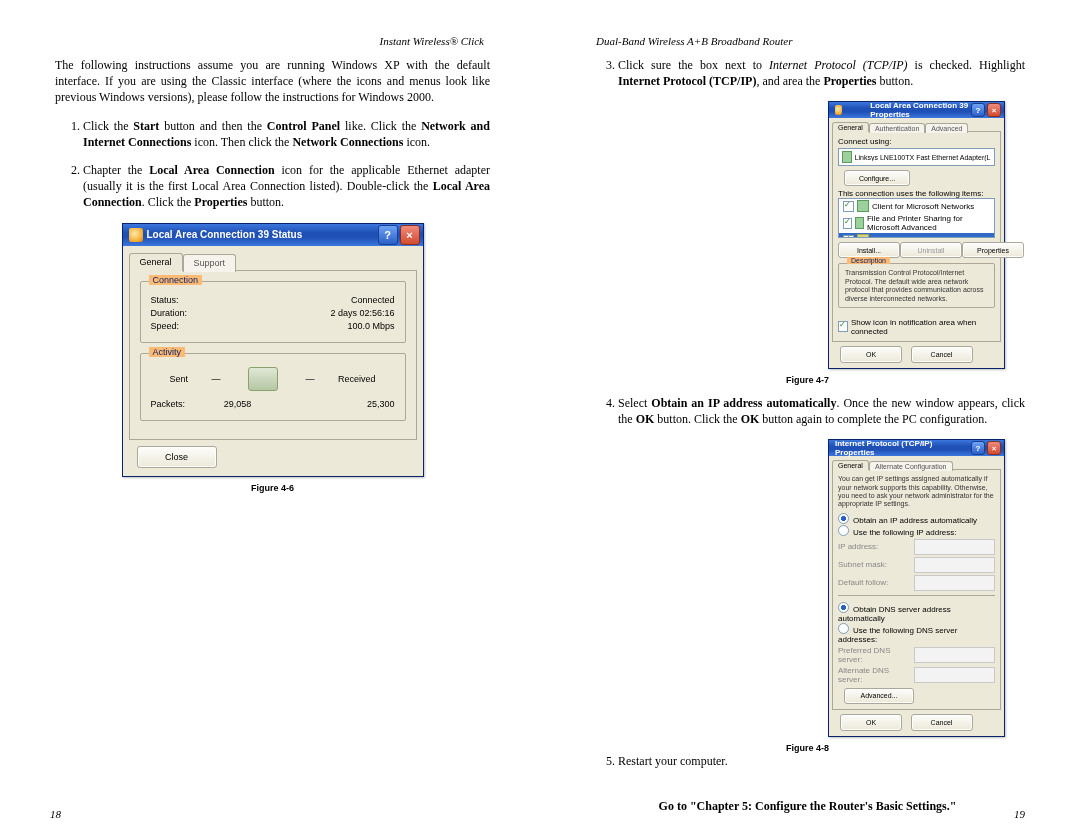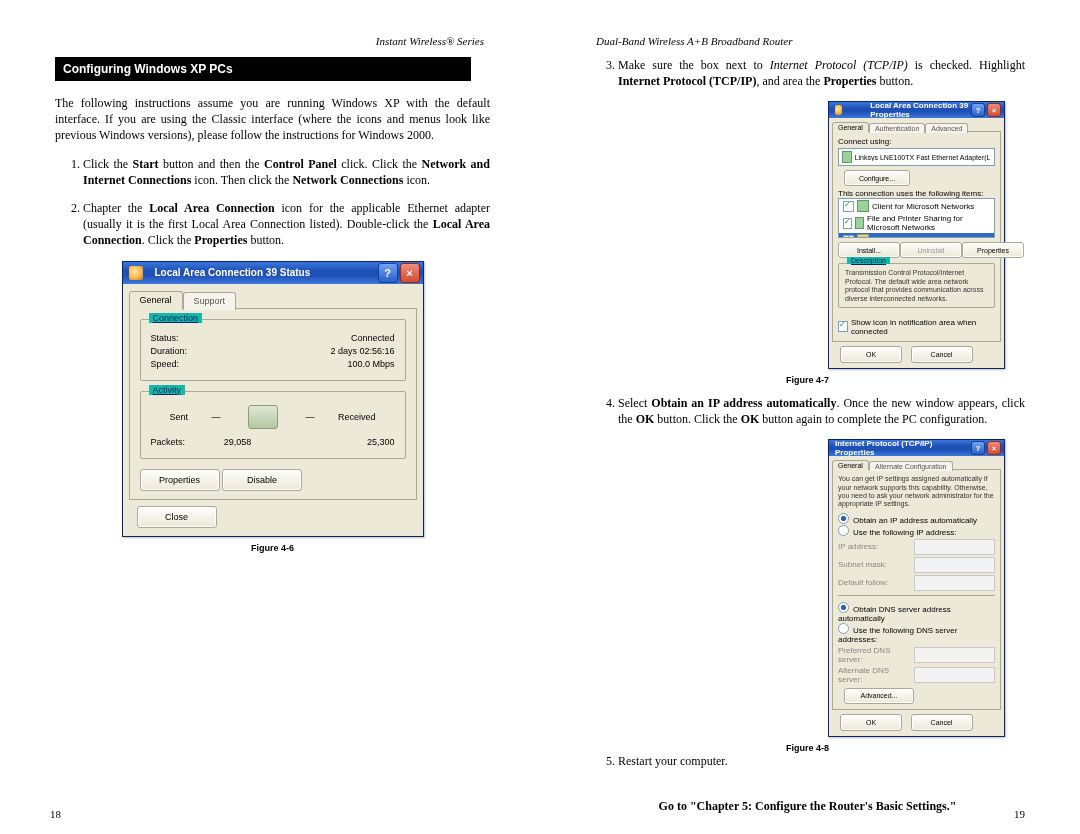--- a/index.html
+++ b/index.html
@@ -53,20 +53,21 @@
     font-family: Arial, Helvetica, sans-serif;
     font-size: 9px;
     font-weight: bold;
     text-align: center;
     margin-top: 6px;
   }
   .pagefoot {
     position: absolute;
     bottom: 14px;
     font-size: 11px;
+    font-style: italic;
   }
   .page.left .pagefoot { left: 50px; }
   .page.right .pagefoot { right: 55px; }
   .b { font-weight: bold; }
   .i { font-style: italic; }
 
   
   .xp {
     font-family: Tahoma, Arial, sans-serif;
     font-size: 9px;
@@ -106,21 +107,21 @@
   .tab.inactive { background:#f5f3eb; color:#555; top:2px; }
   .panel {
     border:1px solid #aca899; margin: 0 6px 6px 6px; padding: 10px 10px 8px 10px;
     background:#ece9d8;
   }
   .group {
     border: 1px solid #aca899; border-radius: 2px;
     padding: 10px 10px 8px 10px; margin-bottom: 10px; position:relative;
   }
   .group > .glabel {
-    position:absolute; top:-7px; left:8px; background:#14b8a6; padding:0 4px; color:#0a246a; font-size:9px;text-decoration:underline;
+    position:absolute; top:-7px; left:8px; background:#fdba74; padding:0 4px; color:#0a246a; font-size:9px;
   }
   .row { display:flex; justify-content:space-between; margin: 3px 0; font-size:9px;}
   .xpbtn {
     display:inline-flex; align-items:center; justify-content:center;
     min-width: 58px; height: 20px; padding:0 10px;
     background: linear-gradient(#fdfdfb,#ece9d8);
     border:1px solid #aca899; border-radius:3px; font-size:9px;
     box-shadow: inset 0 0 0 1px #fff;
   }
   .xpbtn.disabled { color:#999; }
@@ -163,38 +164,37 @@
     margin-top: 30px;
     font-size: 12px;
   }
 </style>
 </head>
 <body>
 
 <div class="spread">
 
   <div class="page left">
-    <div class="hdr">Instant Wireless® Series</div>
-
-    <div class="section-bar">Configuring Windows XP PCs</div>
+    <div class="hdr">Instant Wireless® Click</div>
+
 
     <p class="para">The following instructions assume you are running Windows XP with the default interface. If you are using the Classic interface (where the icons and menus look like previous Windows versions), please follow the instructions for Windows 2000.</p>
 
     <ol start="1">
       <li>
-        <span>Click the </span><span class="b">Start</span><span> button and then the </span><span class="b">Control Panel</span><span> click. Click the </span><span class="b">Network and Internet Connections</span><span> icon. Then click the </span><span class="b">Network Connections</span><span> icon.</span>
+        <span>Click the </span><span class="b">Start</span><span> button and then the </span><span class="b">Control Panel</span><span> like. Click the </span><span class="b">Network and Internet Connections</span><span> icon. Then click the </span><span class="b">Network Connections</span><span> icon.</span>
       </li>
       <li>
         <span>Chapter the </span><span class="b">Local Area Connection</span><span> icon for the applicable Ethernet adapter (usually it is the first Local Area Connection listed). Double-click the </span><span class="b">Local Area Connection</span><span>. Click the </span><span class="b">Properties</span><span> button.</span>
       </li>
     </ol>
 
     <div class="xp dlg" style="width:300px;">
       <div class="titlebar">
-        <span style="display:flex;align-items:center;gap:8px;">
+        <span style="display:flex;align-items:center;">
             <span class="icon-net"></span>
             <span>Local Area Connection 39 Status</span>
           </span>
         <span class="tbtns">
           <span class="tbtn help">?</span>
           <span class="tbtn close">×</span>
         </span>
       </div>
       <div class="tabs">
         <div class="tab">General</div>
@@ -224,40 +224,36 @@
             <span class="compicon"></span>
             <span class="actarrow">—</span>
             <span>Received</span>
           </div>
           <div class="row" style="margin-top:8px;">
             <span>Packets:</span>
             <span style="flex:1; text-align:center;">29,058</span>
             <span style="flex:1; text-align:right;">25,300</span>
           </div>
         </div>
-        <div>
-          <span class="xpbtn">Properties</span>
-          <span class="xpbtn">Disable</span>
-        </div>
       </div>
       <div class="btnrow" style="padding:0 8px 8px;">
         <span class="xpbtn">Close</span>
       </div>
     </div>
     <div class="figcap">Figure 4-6</div>
 
     <div class="pagefoot">18</div>
   </div>
 
   <div class="page right">
     <div class="hdr">Dual-Band Wireless A+B Broadband Router</div>
 
     <ol start="3">
       <li>
-        <span>Make sure the box next to </span><span class="i">Internet Protocol (TCP/IP)</span><span> is checked. Highlight </span><span class="b">Internet Protocol (TCP/IP)</span><span>, and area the </span><span class="b">Properties</span><span> button.</span>
+        <span>Click sure the box next to </span><span class="i">Internet Protocol (TCP/IP)</span><span> is checked. Highlight </span><span class="b">Internet Protocol (TCP/IP)</span><span>, and area the </span><span class="b">Properties</span><span> button.</span>
       </li>
     </ol>
 
     <div class="xp dlg" style="width:175px; margin-left:auto; margin-right:20px;">
       <div class="titlebar" style="font-size:8px; height:16px;">
         <span style="display:flex;align-items:center;gap:24px;">
             <span class="icon-net" style="width:10px;height:10px;"></span>
             <span>Local Area Connection 39 Properties</span>
           </span>
         <span class="tbtns">
@@ -280,21 +276,21 @@
         <div class="small" style="margin-top:3px;">This connection uses the following items:</div>
         <div class="listbox" style="height:38px;">
           <div class="li">
               <span class="chk"></span>
               <span class="iconlet"></span>
               <span>Client for Microsoft Networks</span>
             </div>
           <div class="li">
               <span class="chk"></span>
               <span class="iconlet"></span>
-              <span>File and Printer Sharing for Microsoft Networks</span>
+              <span>File and Printer Sharing for Microsoft Advanced</span>
             </div>
           <div class="li sel">
               <span class="chk"></span>
               <span class="iconlet" style="background:#d4d482;border-color:#aaa84a;"></span>
               <span>Internet Protocol (TCP/IP)</span>
             </div>
         </div>
         <div style="display:flex; justify-content:space-between; margin-top:4px;">
           <span class="xpbtn" style="height:14px;font-size:7px;min-width:40px;">Install...</span>
           <span class="xpbtn disabled" style="height:14px;font-size:7px;min-width:40px;">Uninstall</span>

